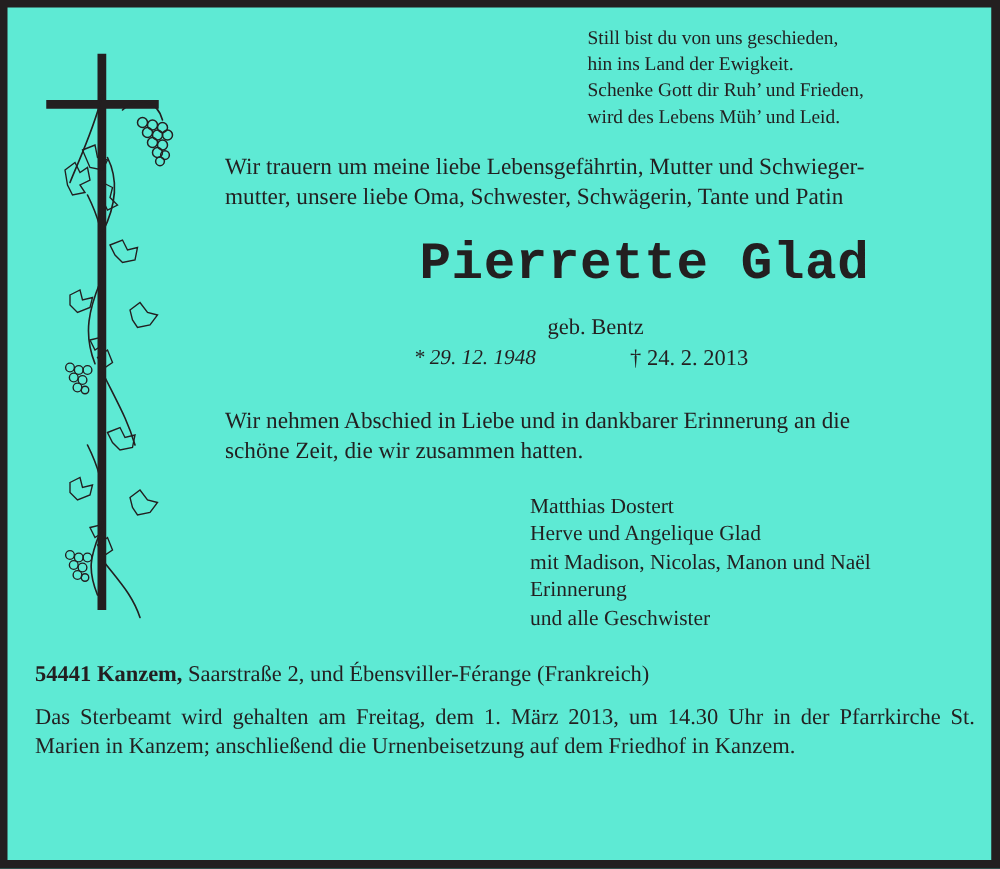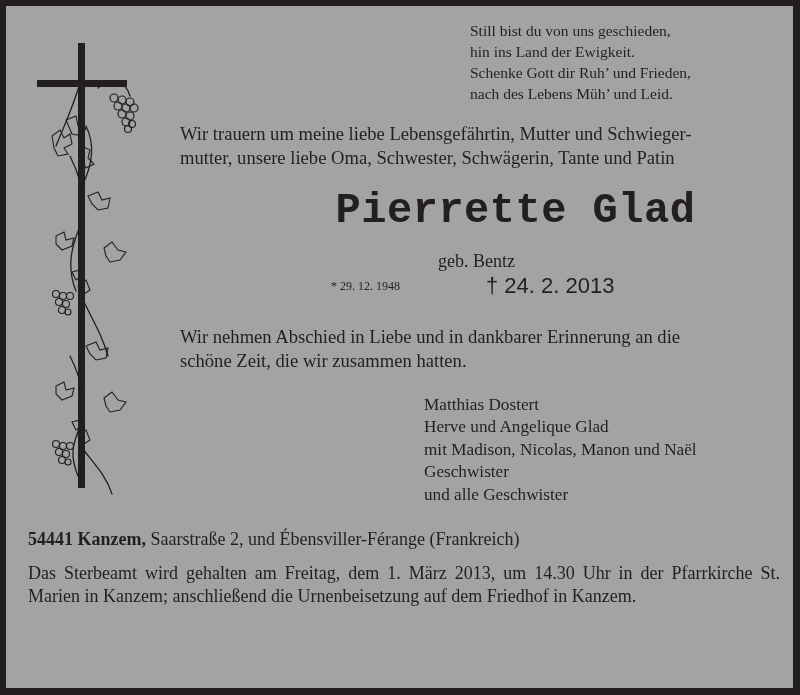--- a/index.html
+++ b/index.html
@@ -8,21 +8,21 @@
       background: #231f20;
       position: relative;
       overflow: hidden;
       font-family: "DejaVu Serif", "Liberation Serif", serif;
       color: #231f20;
     }
     .card {
       position: absolute;
       left: 6px; top: 6px;
       width: 787px; height: 682px;
-      background: #a3a3a3;
+      background: #5eead4;
     }
     .abs { position: absolute; white-space: nowrap; }
     .poem {
       left: 464px; top: 14px;
       font-family: "Liberation Serif", serif;
       font-size: 15.5px; line-height: 21px;
     }
     .poem div { height: 21px; }
     .intro {
       left: 174px; top: 116px;
@@ -41,26 +41,26 @@
     .nee {
       left: 0; width: 787px; top: 244px;
       text-align: center;
       font-family: "Liberation Serif", serif;
       font-size: 18px; line-height: 22px;
       padding-left: 154px; box-sizing: border-box;
     }
     .born {
       left: 325px; top: 268px;
       font-family: "Liberation Serif", serif;
-      font-size: 12px; line-height: 24px;
+      font-size: 17px; line-height: 24px; font-style: italic;
     }
     .died {
-      left: 480px; top: 268px;
-      font-family: Liberation Sans, sans-serif;
-      font-size: 22px; line-height: 24px;
+      left: 498px; top: 268px;
+      font-family: Liberation Serif, serif;
+      font-size: 18px; line-height: 24px;
     }
     .farewell {
       left: 174px; top: 319px;
       font-family: "Liberation Serif", serif;
       font-size: 18.6px; line-height: 24px;
     }
     .mourners {
       left: 418px; top: 388px;
       font-family: "Liberation Serif", serif;
       font-size: 17.2px; line-height: 22.4px;
@@ -146,21 +146,21 @@
         <circle cx="40" cy="418" r="3.5"></circle>
         <circle cx="36" cy="424" r="3.5"></circle>
       <circle cx="42" cy="426" r="3"></circle>
     </g>
   </svg>
 
   <div class="abs poem">
     <div>Still bist du von uns geschieden,</div>
     <div>hin ins Land der Ewigkeit.</div>
     <div>Schenke Gott dir Ruh’ und Frieden,</div>
-    <div>nach des Lebens Müh’ und Leid.</div>
+    <div>wird des Lebens Müh’ und Leid.</div>
   </div>
 
   <div class="abs intro">
     <div>Wir trauern um meine liebe Lebensgefährtin, Mutter und Schwieger-</div>
     <div>mutter, unsere liebe Oma, Schwester, Schwägerin, Tante und Patin</div>
   </div>
 
   <div class="abs name">Pierrette Glad</div>
   <div class="abs nee">geb. Bentz</div>
   <div class="abs born">* 29. 12. 1948</div>
@@ -168,21 +168,21 @@
 
   <div class="abs farewell">
     <div>Wir nehmen Abschied in Liebe und in dankbarer Erinnerung an die</div>
     <div>schöne Zeit, die wir zusammen hatten.</div>
   </div>
 
   <div class="abs mourners">
     <div>Matthias Dostert</div>
     <div>Herve und Angelique Glad</div>
     <div>mit Madison, Nicolas, Manon und Naël</div>
-    <div>Geschwister</div>
+    <div>Erinnerung</div>
     <div>und alle Geschwister</div>
   </div>
 
   <div class="abs address"><b>54441 Kanzem,</b><span> Saarstraße 2, und Ébensviller-Férange (Frankreich)</span></div>
 
   <div class="abs para p1">Das Sterbeamt wird gehalten am Freitag, dem 1. März 2013, um 14.30 Uhr in der Pfarrkirche St. Marien in Kanzem; anschließend die Urnenbeisetzung auf dem Friedhof in Kanzem.</div>
 
 </div>
 
 </body></html>

